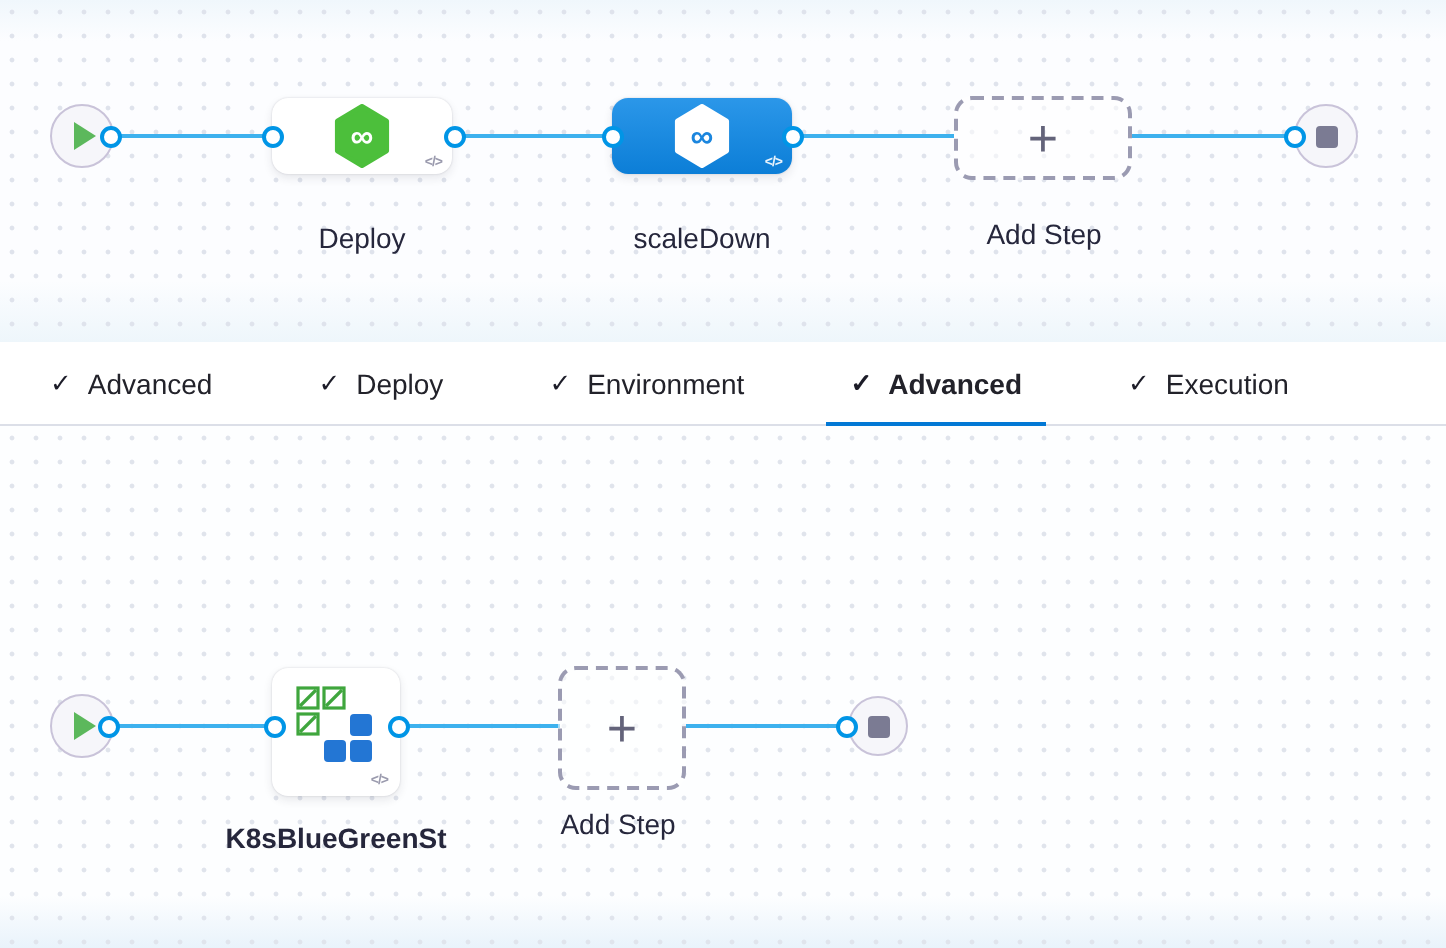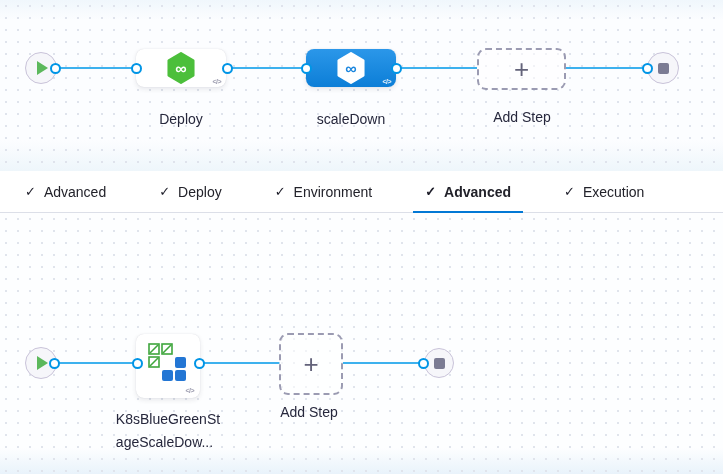--- a/index.html
+++ b/index.html
@@ -52,21 +52,21 @@
 
   .add-box { position:absolute; border:2px dashed #9b9bb2; border-radius:9px;
     background:rgba(255,255,255,.55); display:flex; align-items:center;
     justify-content:center; color:#6d6d85; cursor:pointer; z-index:3; }
   .add-box .plus { font-size:26px; font-weight:300; line-height:1;
     color:#63637a; }
 
   .node-label { position:absolute; font-size:14px; color:#26273c;
     text-align:left; transform:translateX(-50%); white-space:nowrap;
     z-index:2; }
-  .node-label.two-line { line-height:23px; }
+  .node-label.two-line { line-height:23px;font-weight:bold; }
 
   
   .tabbar { position:relative; width:723px; height:42px; background:#fff;
     border-bottom:1px solid #dcdfe8; display:flex; align-items:center;
     padding-left:13px; }
   .tab { position:relative; height:100%; display:flex; align-items:center;
     gap:8px; padding:0 12px; margin-right:29px; font-size:14px;
     color:#22222a; cursor:pointer; white-space:nowrap; }
   .tab .chk { font-size:13px; color:#1c1c28; }
   .tab.active { font-weight:bold; }
@@ -175,21 +175,20 @@
       <g fill="#2376d4">
         <rect x="27" y="14" width="11" height="11" rx="2"></rect>
         <rect x="14" y="27" width="11" height="11" rx="2"></rect>
         <rect x="27" y="27" width="11" height="11" rx="2"></rect>
       </g>
     </svg>
     <span class="code-badge" style="right:6px;bottom:4px;">&lt;/&gt;</span>
   </div>
   <div class="node-label two-line" style="left:168px;top:195px;">
     <div>K8sBlueGreenSt</div>
-    <div>ageScaleDow...</div>
   </div>
 
   <div class="add-box" style="left:279px;top:120px;width:64px;height:62px;">
     <span class="plus">+</span>
   </div>
   <div class="node-label" style="left:309px;top:191px;">Add Step</div>
 
   <div class="term-node" style="left:424px;top:135px;width:30px;height:30px;">
     <div class="stop-sq"></div>
   </div>

